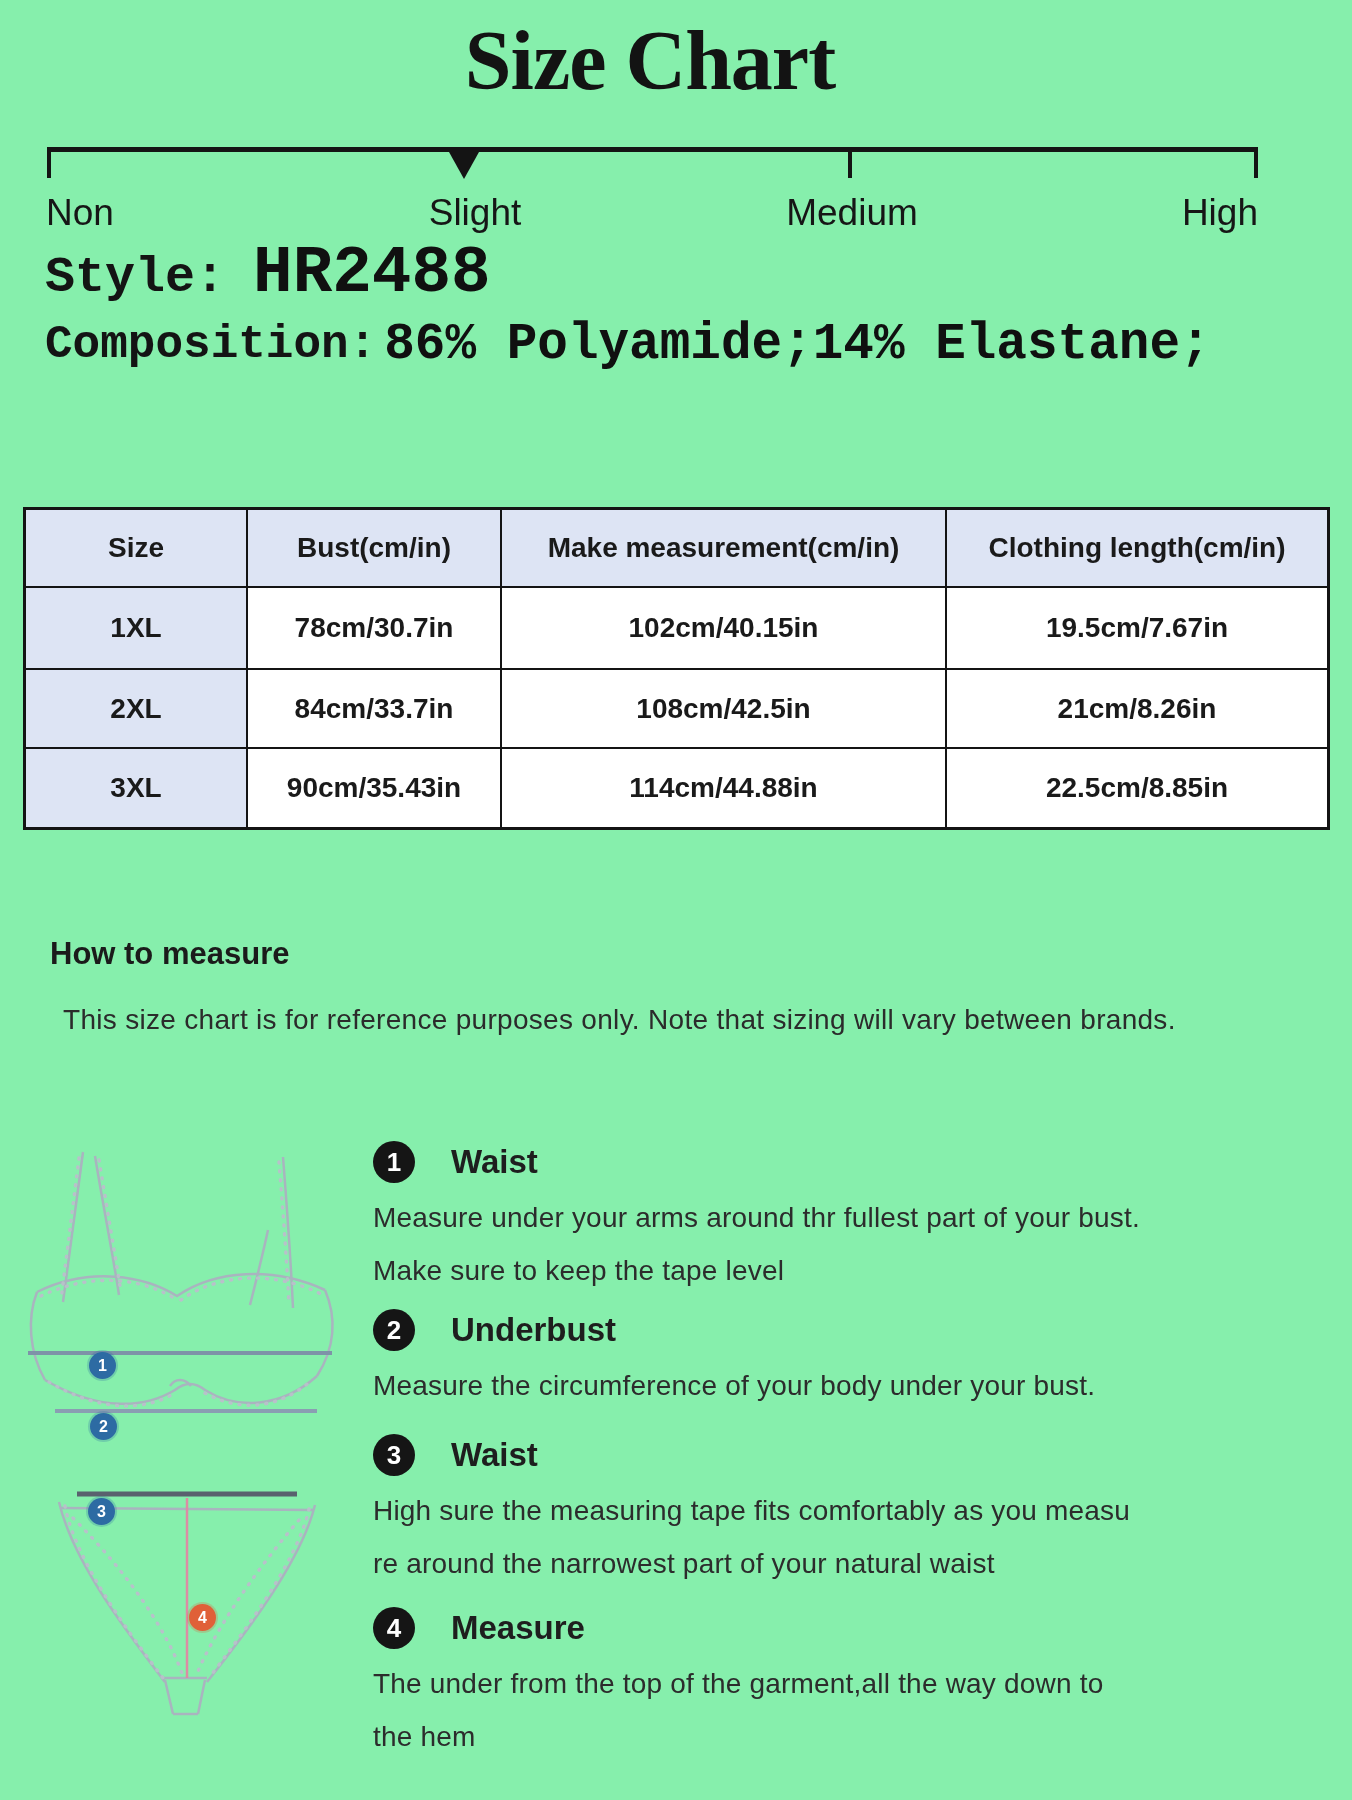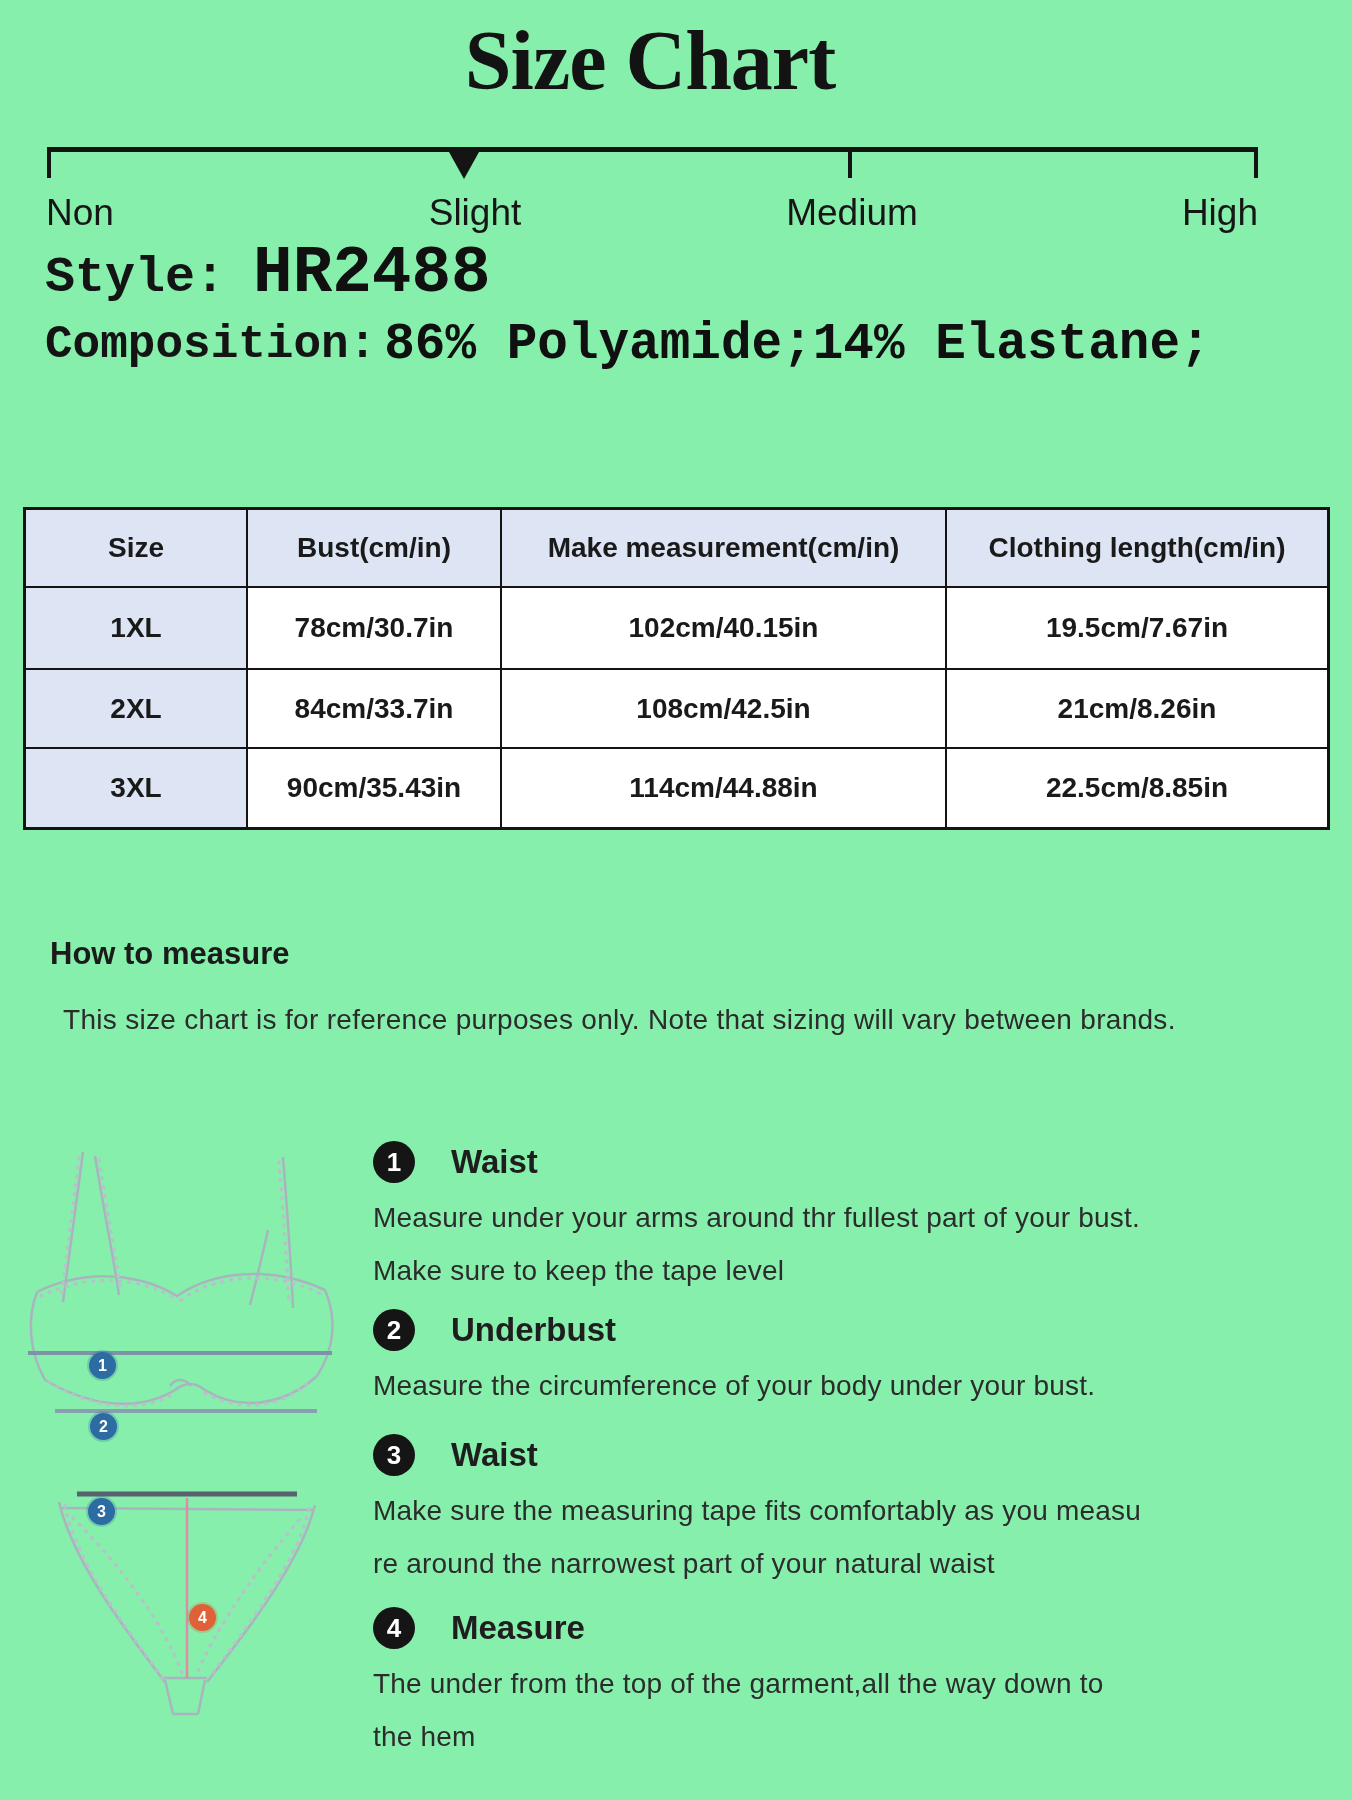--- a/index.html
+++ b/index.html
@@ -201,21 +201,21 @@
       <div>Measure the circumference of your body under your bust.</div>
     </div>
   </div>
 
   <div class="step s3">
     <div class="step-head">
       <div class="badge">3</div>
       <div class="step-title">Waist</div>
     </div>
     <div class="step-desc">
-      <div>Make sure the measuring tape fits comfortably as you measu</div>
+      <div>High sure the measuring tape fits comfortably as you measu</div>
       <div>re around the narrowest part of your natural waist</div>
     </div>
   </div>
 
   <div class="step s4">
     <div class="step-head">
       <div class="badge">4</div>
       <div class="step-title">Measure</div>
     </div>
     <div class="step-desc">

